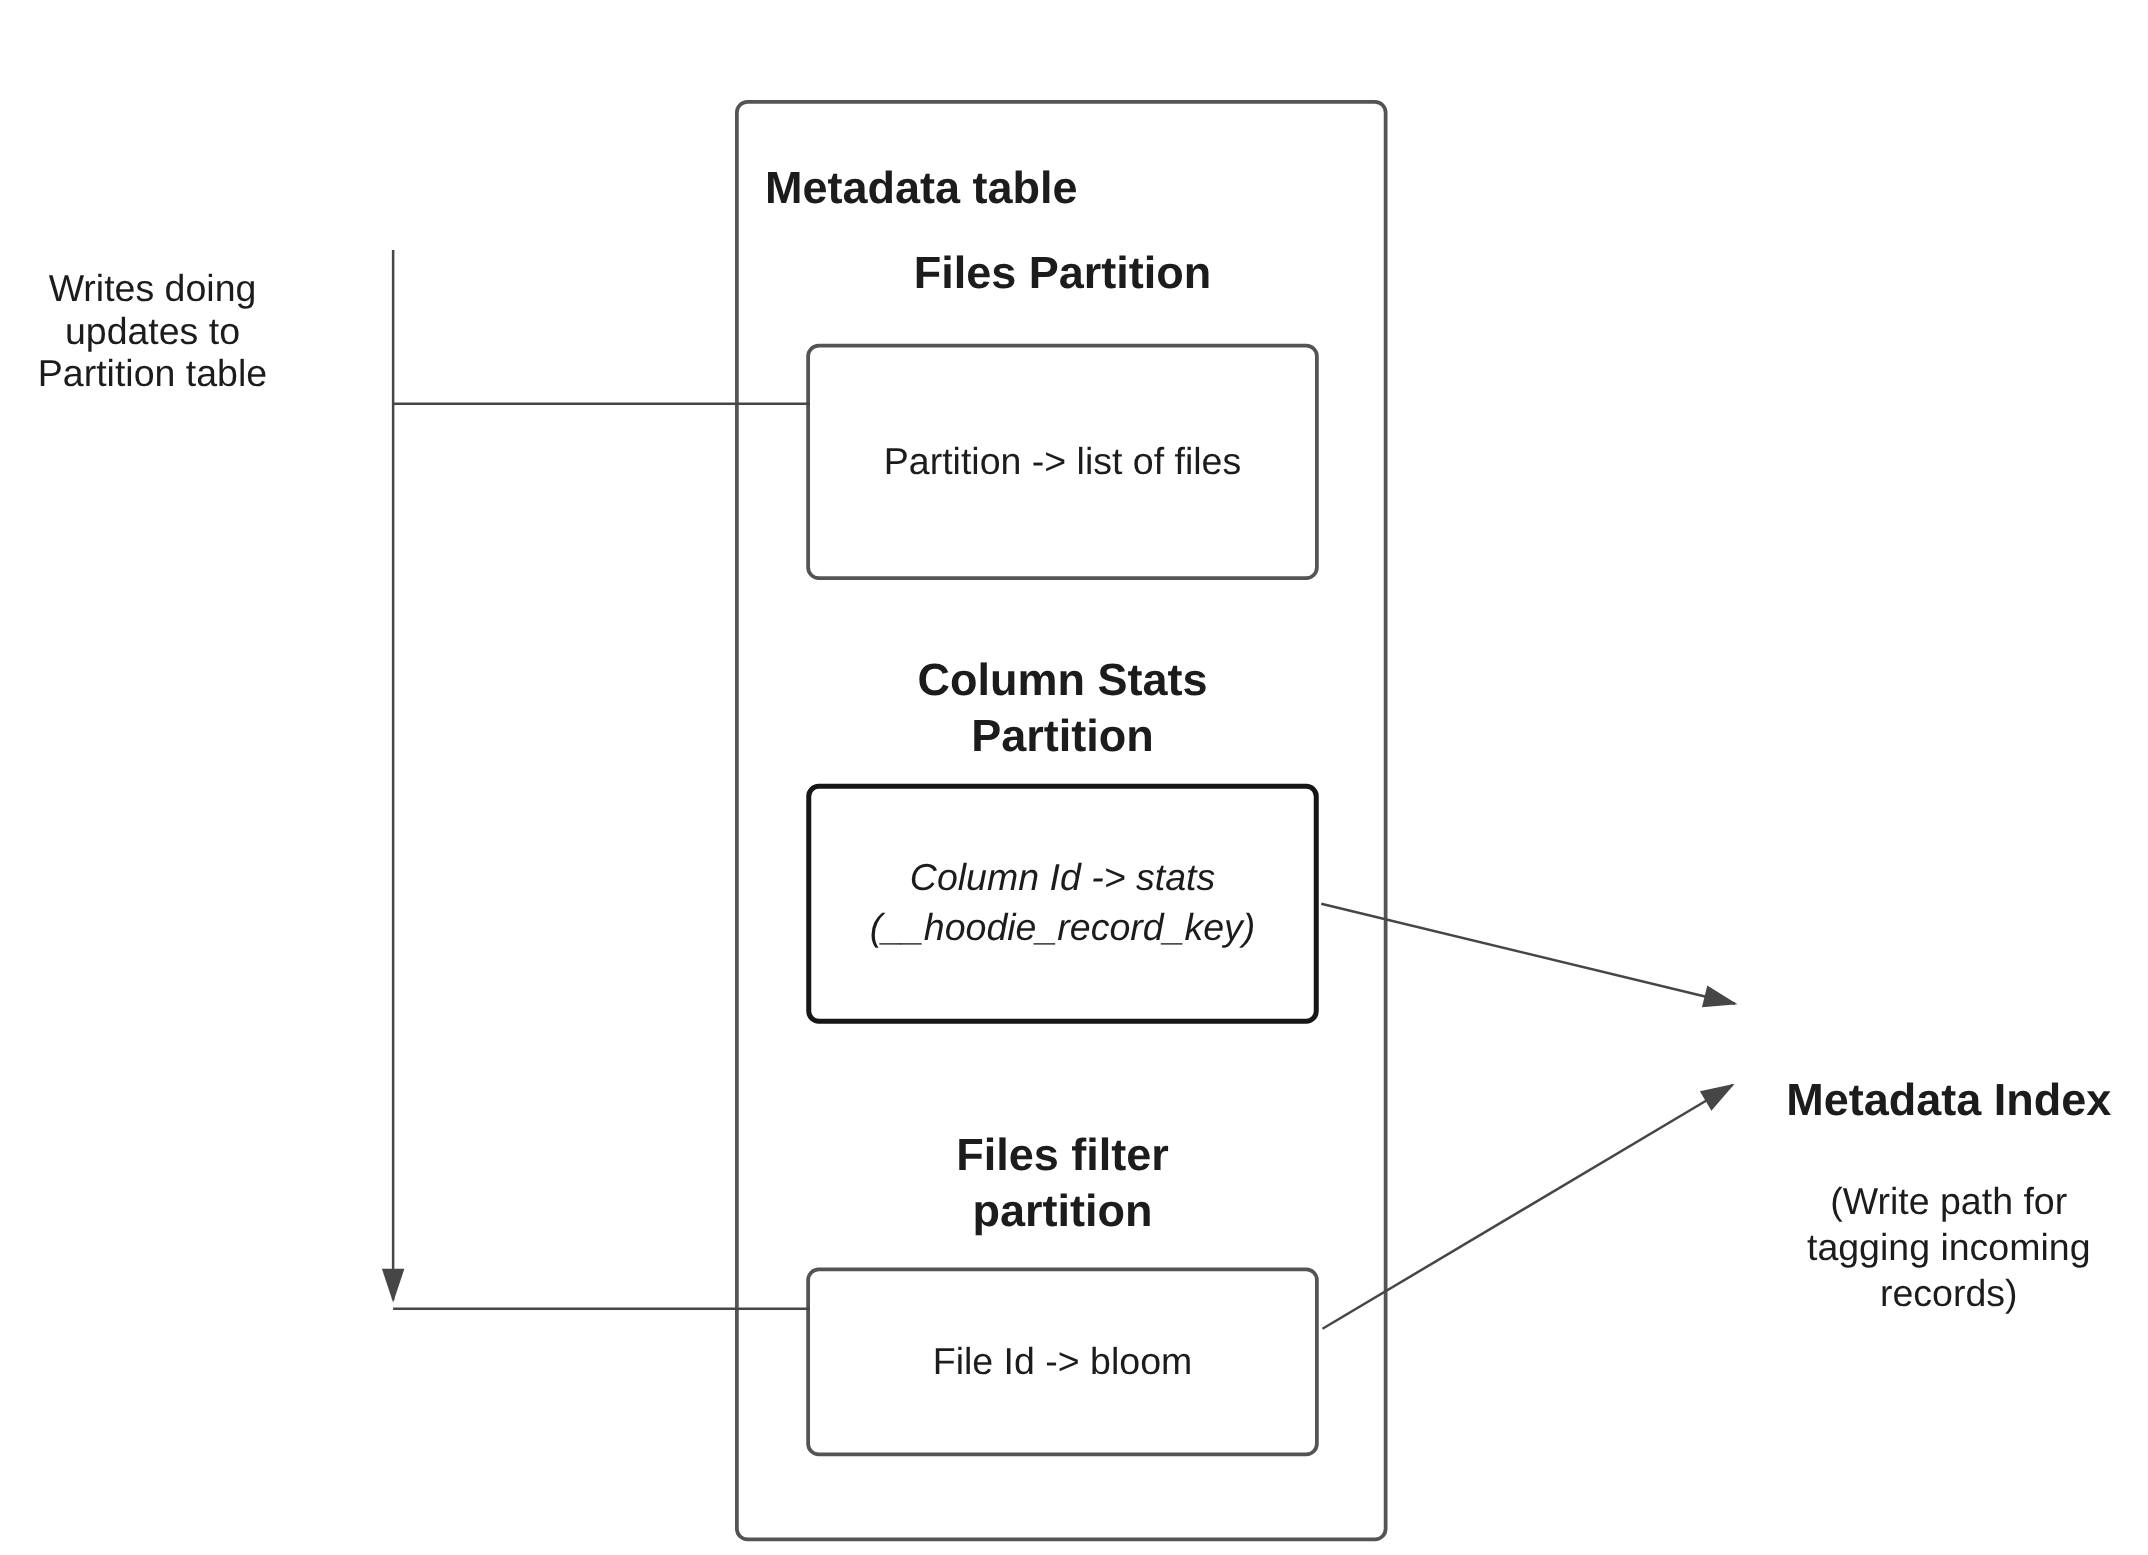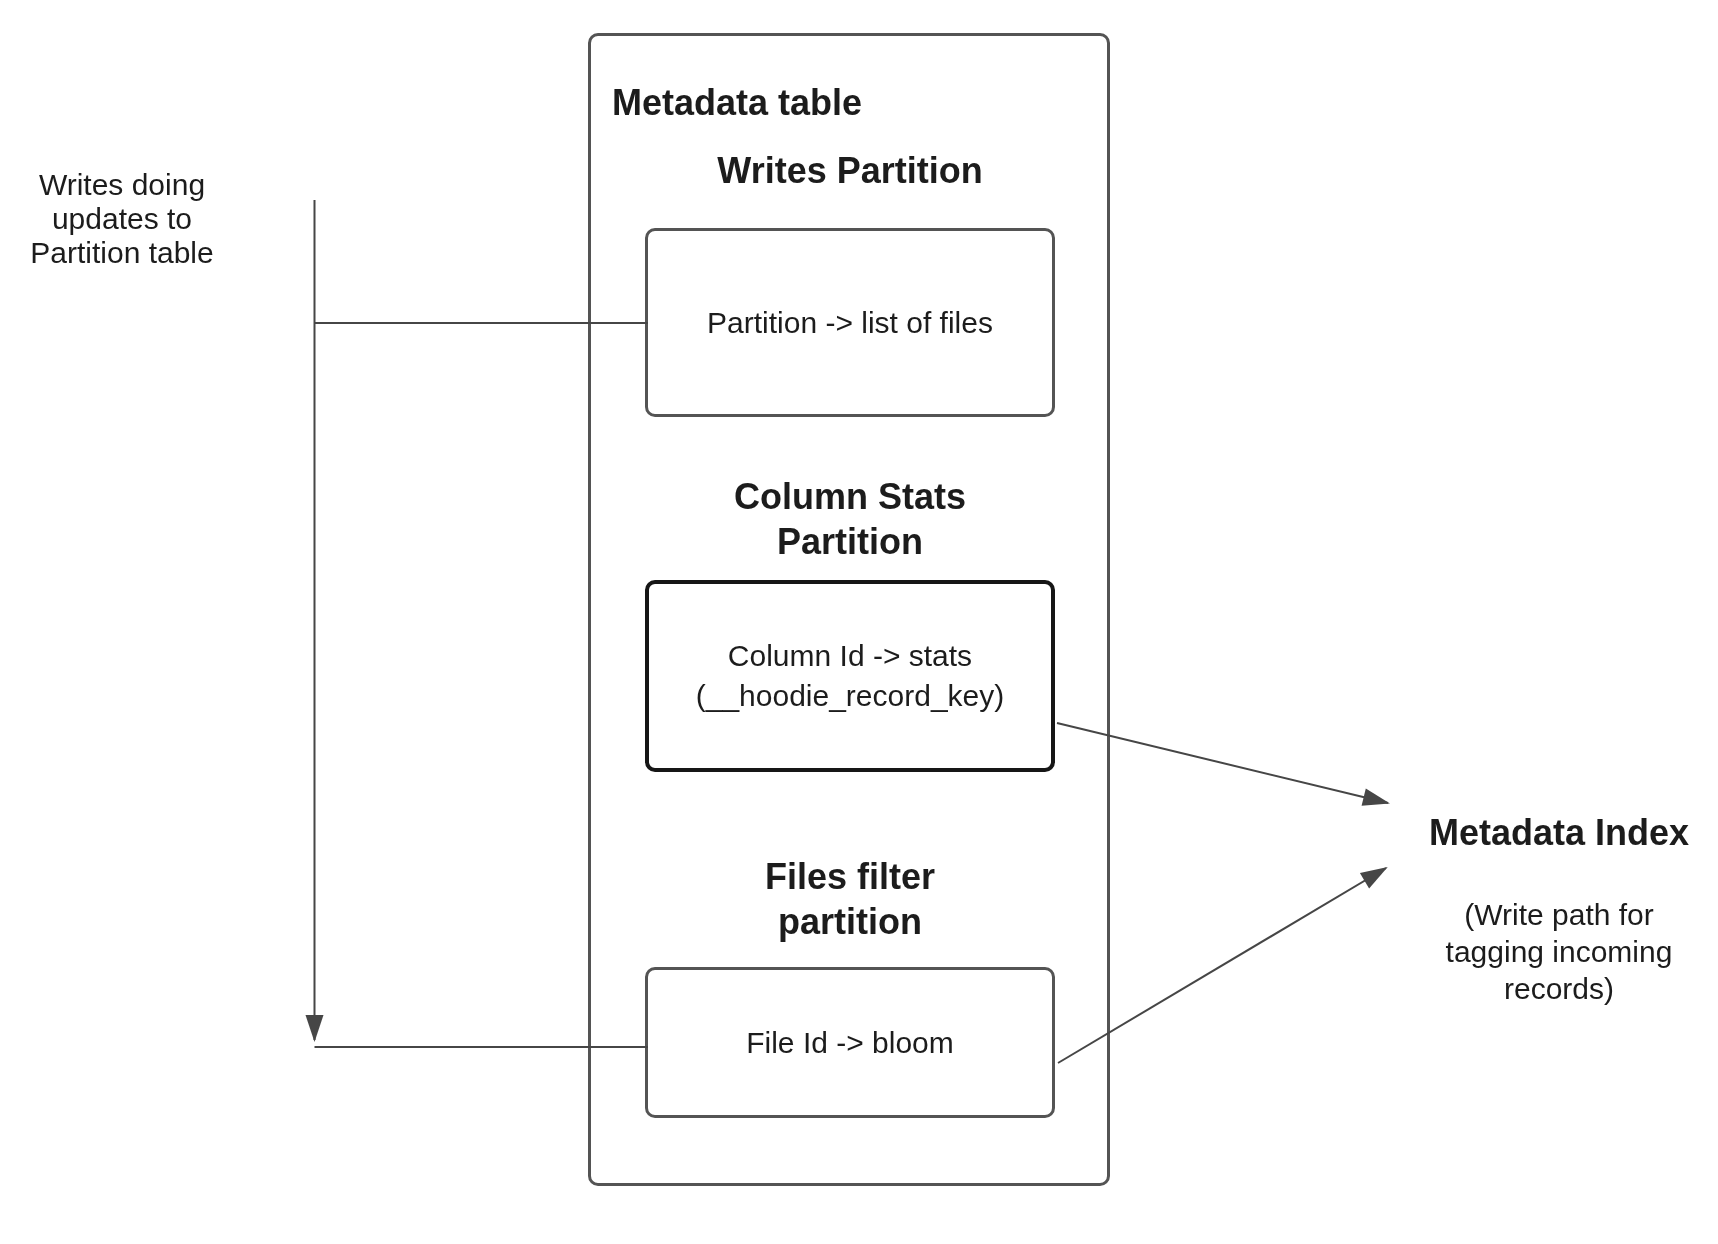--- a/index.html
+++ b/index.html
@@ -24,21 +24,21 @@
   }
   .connector-layer {
     position: absolute;
     left: 0; top: 0;
     width: 1718px;
     height: 1244px;
     pointer-events: none;
     z-index: 5;
   }
   .connector-layer line { stroke: var(--connector); stroke-width: 2; }
-  .abs { position: absolute; }
+  .abs { position: absolute; margin-top: 47px; }
   .note {
     font-size: 30px;
     line-height: 34px;
     text-align: center;
     white-space: pre-line;
   }
   .section-title {
     font-size: 36px;
     font-weight: 700;
     line-height: 45px;
@@ -73,21 +73,21 @@
     line-height: 40px;
     white-space: pre-line;
     z-index: 2;
   }
   .inner-box.emphasis {
     border: 4px solid var(--emphasis-border);
   }
   .title-files   { left: 645px; top: 148px; width: 410px; }
   .box-files     { left: 645px; top: 228px; }
   .title-colstats{ left: 645px; top: 474px; width: 410px; }
-  .box-colstats  { left: 645px; top: 580px; height: 192px; }
+  .box-colstats  { left: 645px; top: 580px; height: 192px; font-style: italic; }
   .title-bloom   { left: 645px; top: 854px; width: 410px; }
   .box-bloom     { left: 645px; top: 967px; height: 151px; }
   .left-note     { left: 2px;  top: 168px; width: 240px; }
   .index-title {
     left: 1398px; top: 810px; width: 322px;
     font-size: 36px;
     font-weight: 700;
     line-height: 45px;
     text-align: center;
     z-index: 2;
@@ -119,21 +119,21 @@
     <line x1="1058" y1="1063" x2="1386" y2="868" marker-end="url(#arrowhead)"></line>
   </svg>
 
   <div class="abs note left-note">Writes doing
 updates to
 Partition table</div>
 
   <div class="abs outer-box"></div>
   <div class="abs outer-label">Metadata table</div>
 
-  <div class="abs section-title title-files">Writes Partition</div>
+  <div class="abs section-title title-files">Files Partition</div>
   <div class="abs section-title title-colstats">Column Stats
 Partition</div>
 
   <div class="abs inner-box box-files">
     <span>Partition -&gt; list of files</span>
   </div>
   <div class="abs inner-box emphasis box-colstats">
     <span>Column Id  -&gt; stats
 (__hoodie_record_key)</span>
   </div>

